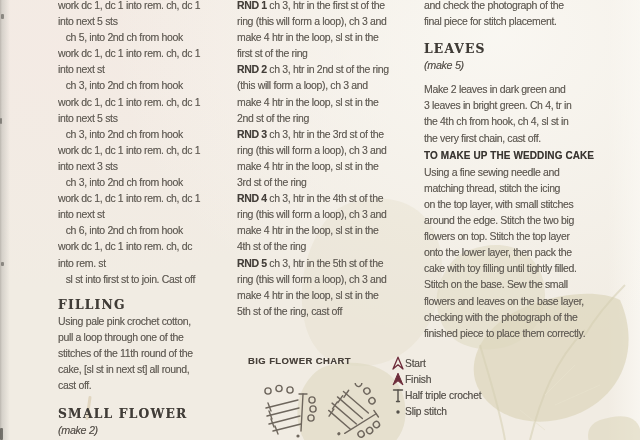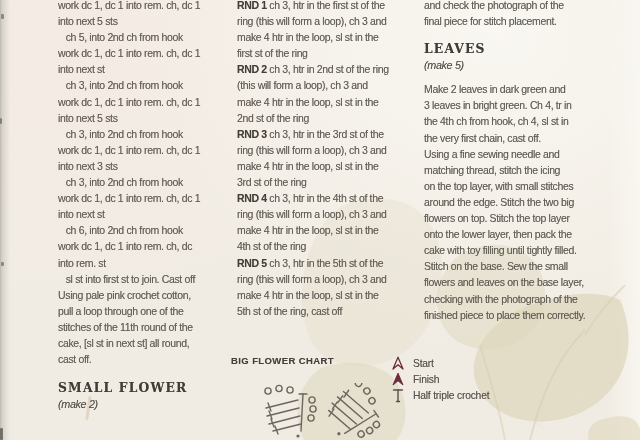--- a/index.html
+++ b/index.html
@@ -31,26 +31,26 @@
   .col{position:absolute;}
   .col-left{left:58px;top:-3px;width:186px;}
   .col-mid{left:237px;top:-3px;width:186px;}
   .col-right{left:424px;top:-3px;width:200px;}
   .col-left .serif-heading{margin-top:10px;}
   .col-left .sf-title{margin-top:13px;}
   .col-right .serif-heading{margin-top:12px;}
   .col-right .leaves-body{margin-top:8px;}
   .col-right .bold-heading{margin-top:2px;}
   .chart-title{
-    position:absolute;left:231px;top:355px;font-weight:bold;font-size:9.5px;
+    position:absolute;left:248px;top:355px;font-weight:bold;font-size:9.5px;
     letter-spacing:.4px;color:#47403a;text-shadow:0 0 .5px rgba(71,64,58,.5);
   }
   .chart-svg{position:absolute;left:250px;top:383px;}
   .legend{position:absolute;left:391px;top:355px;}
-  .legend-row{display:flex;align-items:center;gap:8px;height:16px;}
+  .legend-row{display:flex;align-items:center;height:16px;}
   .legend-label{font-size:10.3px;letter-spacing:-0.2px;color:#56514b;
     text-shadow:0 0 .5px rgba(86,81,75,.5);}
   .legend-sym{width:14px;height:15px;display:inline-flex;align-items:center;justify-content:center;}
   .watermark{position:absolute;left:0;top:0;}
   .scan-edge{
     position:absolute;left:0;top:0;width:11px;height:440px;
     background:linear-gradient(to right,#a9a59e 0,#ccc8c1 2px,rgba(240,235,228,0) 10px);
     opacity:.75;
   }
   .speck{position:absolute;background:#4c4a45;border-radius:1px;opacity:.55;}
@@ -101,20 +101,21 @@
    ch 3, into 2nd ch from hook
 work dc 1, dc 1 into rem. ch, dc 1
 into next 3 sts
    ch 3, into 2nd ch from hook
 work dc 1, dc 1 into rem. ch, dc 1
 into next st
    ch 6, into 2nd ch from hook
 work dc 1, dc 1 into rem. ch, dc
 into rem. st
    sl st into first st to join. Cast off</div>
+    <h3 class="serif-heading">FILLING</h3>
     <div class="body ml">Using pale pink crochet cotton,
 pull a loop through one of the
 stitches of the 11th round of the
 cake, [sl st in next st] all round,
 cast off.</div>
     <h3 class="serif-heading sf-title">SMALL FLOWER</h3>
     <div class="body italic">(make 2)</div>
   </div>
 
   <div class="col col-mid">
@@ -142,20 +143,21 @@
 
   <div class="col col-right">
     <div class="body ml">and check the photograph of the
 final piece for stitch placement.</div>
     <h3 class="serif-heading">LEAVES</h3>
     <div class="body italic">(make 5)</div>
     <div class="body ml leaves-body">Make 2 leaves in dark green and
 3 leaves in bright green. Ch 4, tr in
 the 4th ch from hook, ch 4, sl st in
 the very first chain, cast off.</div>
+    <div class="bold-heading">TO MAKE UP THE WEDDING CAKE</div>
     <div class="body ml">Using a fine sewing needle and
 matching thread, stitch the icing
 on the top layer, with small stitches
 around the edge. Stitch the two big
 flowers on top. Stitch the top layer
 onto the lower layer, then pack the
 cake with toy filling until tightly filled.
 Stitch on the base. Sew the small
 flowers and leaves on the base layer,
 checking with the photograph of the
@@ -210,15 +212,23 @@
     <div class="legend-row">
       <span class="legend-sym">
         <svg width="14" height="15" viewBox="0 0 14 15" stroke="#54504a" stroke-width="1.4" stroke-linecap="round">
             <line x1="2.5" y1="2" x2="11.5" y2="2"></line>
             <line x1="7" y1="2" x2="7" y2="13.5"></line>
             <line x1="5.5" y1="13.5" x2="8.5" y2="13.5"></line>
           </svg>
       </span>
       <span class="legend-label">Half triple crochet</span>
     </div>
+    <div class="legend-row">
+      <span class="legend-sym">
+        <svg width="14" height="15" viewBox="0 0 14 15">
+            <circle cx="7" cy="8" r="1.7" fill="#54504a"></circle>
+          </svg>
+      </span>
+      <span class="legend-label">Slip stitch</span>
+    </div>
   </div>
 
 </div>
 
 </body></html>

